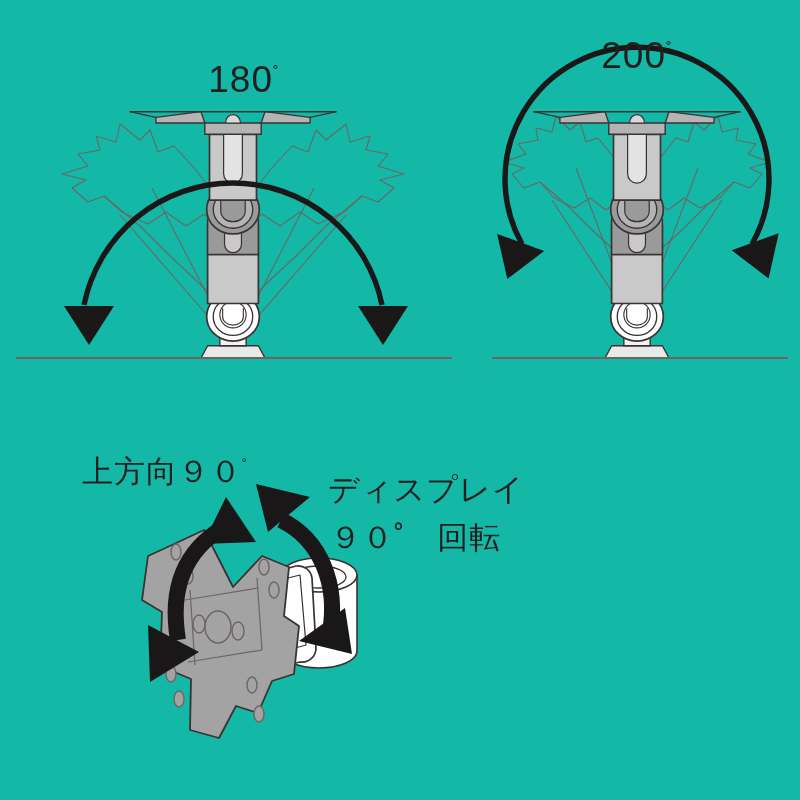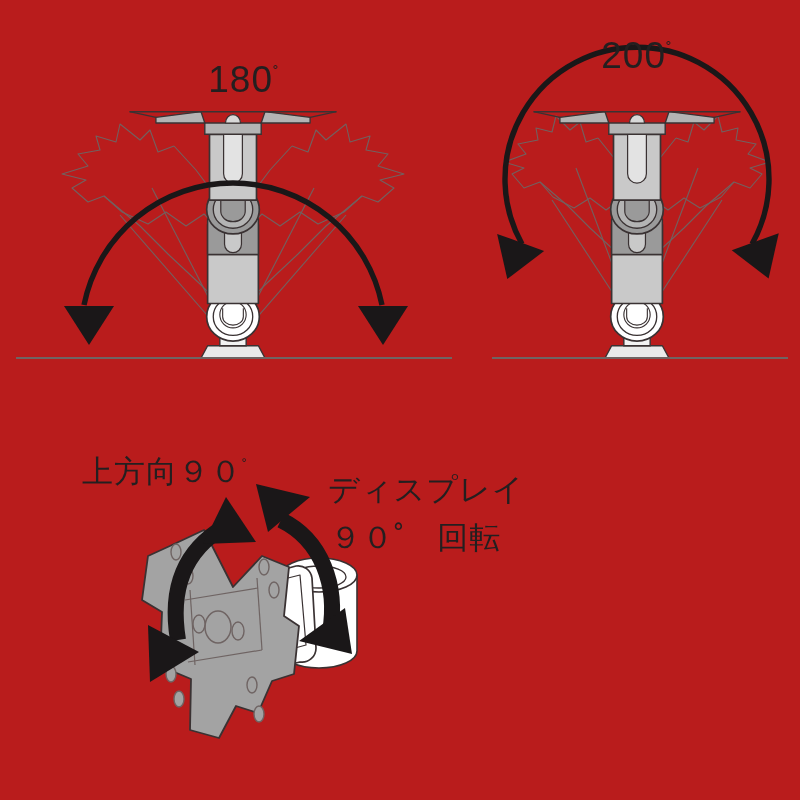--- a/index.html
+++ b/index.html
@@ -11,21 +11,21 @@
     width: 800px;
     height: 800px;
     font-family: "Liberation Sans", "DejaVu Sans", sans-serif;
     overflow: hidden;
     position: relative;
   }
   #diagram-root {
     position: relative;
     width: 800px;
     height: 800px;
-    background: #b91c1c;
+    background: #14b8a6;
   }
   svg.stage {
     position: absolute;
     left: 0;
     top: 0;
     width: 800px;
     height: 800px;
     display: block;
   }
   .label-text {

